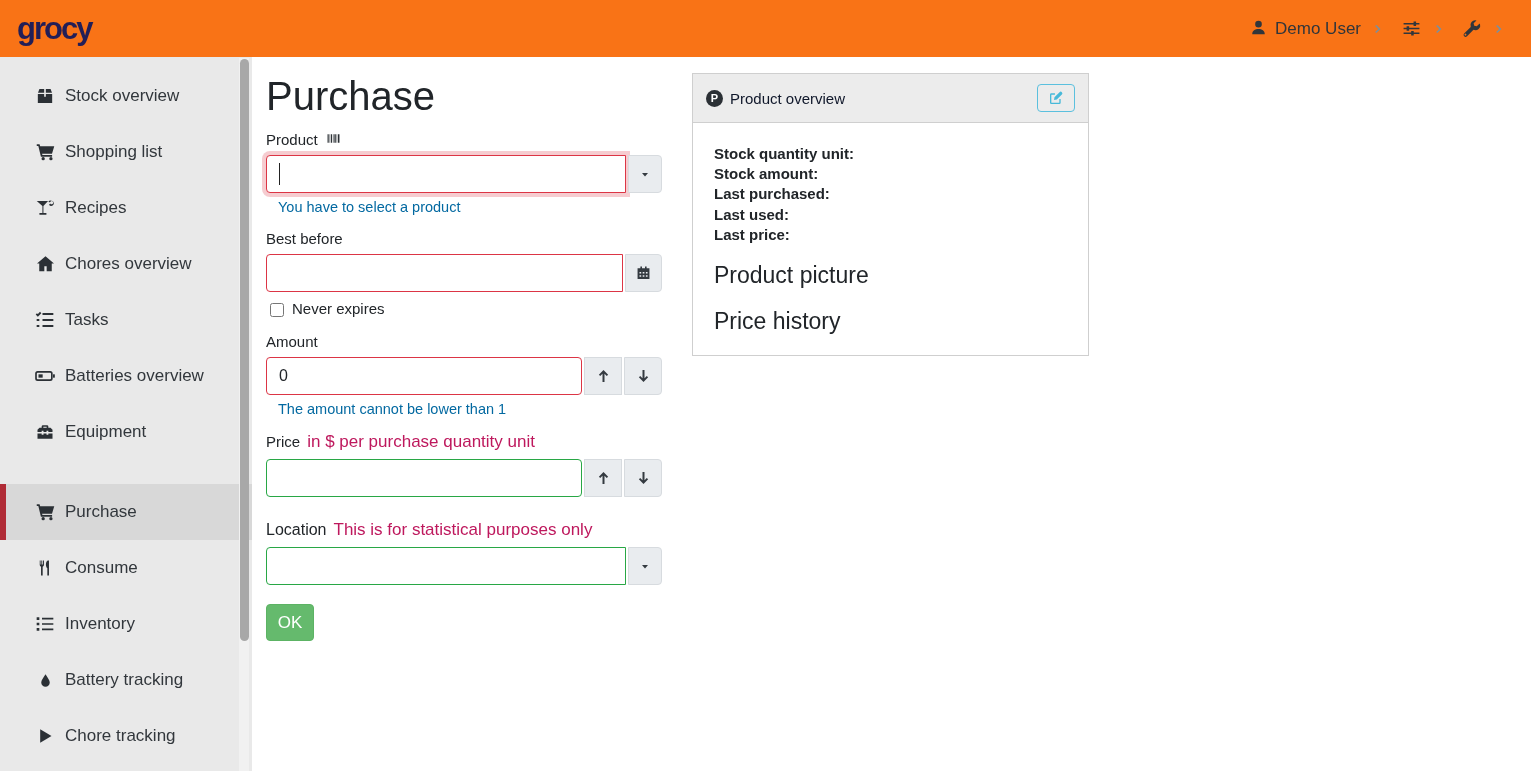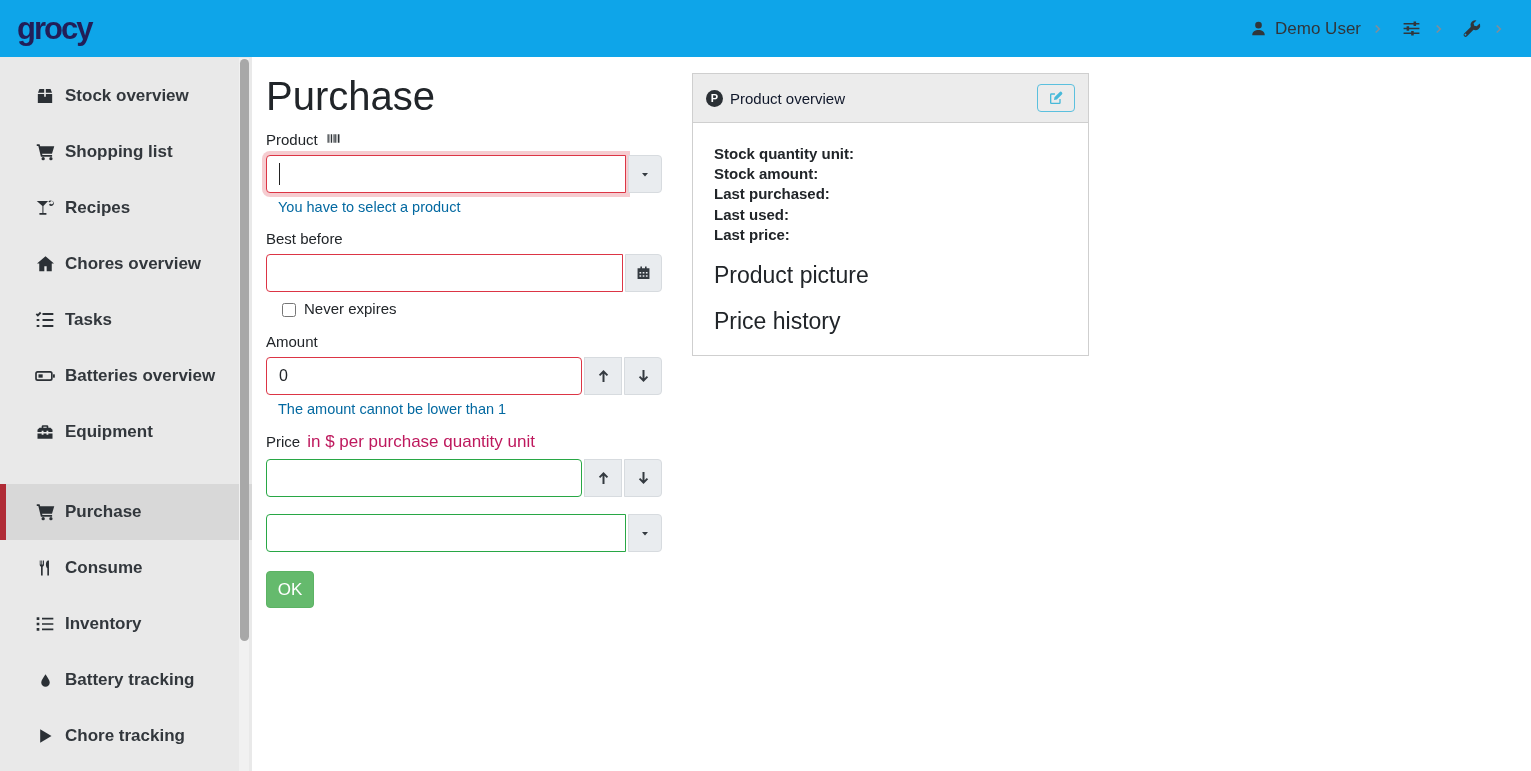--- a/index.html
+++ b/index.html
@@ -1,34 +1,34 @@
 <!DOCTYPE html>
 <html><head>
 <meta charset="utf-8">
 <style>
   * { margin:0; padding:0; box-sizing:border-box; }
   html,body { width:1531px; height:771px; overflow:hidden; }
   body { font-family:"Liberation Sans", sans-serif; background:#fff; color:#212529; }
   .app { position:relative; width:1531px; height:771px; }
 
   
-  .topbar { position:absolute; top:0; left:0; right:0; height:57px; background:#0ea5e9;
+  .topbar { position:absolute; top:0; left:0; right:0; height:57px; background:#f97316;
             display:flex; align-items:center; justify-content:space-between; padding:0 26px 0 17px; }
   .logo { font-size:31px; font-weight:700; letter-spacing:-2px; color:#221e57; cursor:pointer; }
   .topnav { display:flex; align-items:center; color:#31363b; }
-  .topnav .grp { display:flex; align-items:center; gap:8px; cursor:pointer; }
+  .topnav .grp { display:flex; align-items:flex-start; gap:8px; cursor:pointer; }
   .topnav .lbl { font-size:17px; }
   .chev { color:#7d8f9c; margin:0 17px 0 11px; display:flex; }
   .chev:last-child { margin-right:0; }
   .ticon { display:flex; }
 
   
   .sidebar { position:absolute; top:57px; left:0; width:252px; bottom:0; background:#e9e9e9; padding-top:11px; }
   .nav-item { height:56px; display:flex; align-items:center; gap:9px; padding-left:34px;
-              font-size:17px; color:#32373c; cursor:pointer;font-weight:bold; }
+              font-size:17px; color:#32373c; cursor:pointer; }
   .nav-item.active { background:#d8d8d8; border-left:6px solid #b02b36; padding-left:28px; }
   .nav-icon { display:flex; width:22px; justify-content:center; color:#2b3035; }
   .group-gap { height:24px; }
   .sb-track { position:absolute; top:1px; right:3px; bottom:0; width:10px; background:#f1f1f1; }
   .sb-thumb { position:absolute; top:1px; right:0; width:9px; height:582px; border-radius:5px; background:#a8a8a8; cursor:grab; }
 
   
   .content { position:absolute; left:252px; top:57px; right:0; bottom:0; background:#fff; display:flex; }
   .form-col { padding:17px 0 0 14px; width:440px; }
   h1.page-title { font-size:40px; font-weight:400; color:#212529; margin:0 0 12px; }
@@ -42,21 +42,21 @@
   .val { border-color:#28a745; }
   .glow { box-shadow:0 0 0 4px rgba(220,53,69,.25); }
   .ig-btn { width:34px; height:38px; margin-left:2px; background:#e9ecef; border:1px solid #d7dbdf;
             display:flex; align-items:center; justify-content:center; color:#343a40; cursor:pointer; border-radius:0; }
   .ig-btn.last { border-radius:0 4px 4px 0; }
   .ig-btn.wide { width:38px; }
   .ig-btn.cal { width:37px; }
   .caret-line { position:absolute; left:13px; top:8px; width:1px; height:22px; background:#222; }
   .error-text { color:#0369a1; font-size:14.5px; margin:6px 12px 15px; }
   .spacer16 { height:17px; }
-  .chk-row { display:flex; align-items:flex-end; gap:8px; margin:8px 16px 16px; font-size:15px; color:#212529; }
+  .chk-row { display:flex; align-items:flex-end; gap:8px; margin:8px 4px 16px; font-size:15px; color:#212529; }
   .chk-row input { width:14px; height:14px; cursor:pointer; }
   .ok-btn { margin-top:19px; width:48px; height:37px; background:#65ba6d; border:1px solid #5cb364;
             border-radius:4px; color:#fff; font-size:17px; font-family:inherit; cursor:pointer; }
 
   
   .panel-col { margin-top:16px; }
   .panel { width:397px; border:1px solid #cfcfcf; background:#fff; }
   .panel-header { background:#ececec; border-bottom:1px solid #cfcfcf; height:49px;
                   display:flex; align-items:center; padding:0 13px; gap:7px; }
   .p-circle { width:17px; height:17px; border-radius:50%; background:#2b3035; color:#fff;
@@ -315,20 +315,24 @@
         </button>
         <button class="ig-btn wide last">
           <svg width="15" height="16" viewBox="0 0 24 24" fill="currentColor">
               <path d="M12 21.5 4.6 14.1l2.2-2.2 3.6 3.6V2.5h3.2v13l3.6-3.6 2.2 2.2z"></path>
             </svg>
         </button>
       </div>
       <div class="spacer16"></div>
 
       
+      <div class="field-label" style="margin-top:6px;">
+        <span style="font-size:16px;">Location</span>
+        <span class="hint">This is for statistical purposes only</span>
+      </div>
       <div class="input-group">
         <input class="form-input val" type="text" value="" style="">
         <button class="ig-btn last">
           <svg width="10" height="9" viewBox="0 0 24 24" fill="currentColor">
               <path d="M4 8h16l-8 9z"></path>
             </svg>
         </button>
       </div>
 
       <button class="ok-btn">OK</button>

